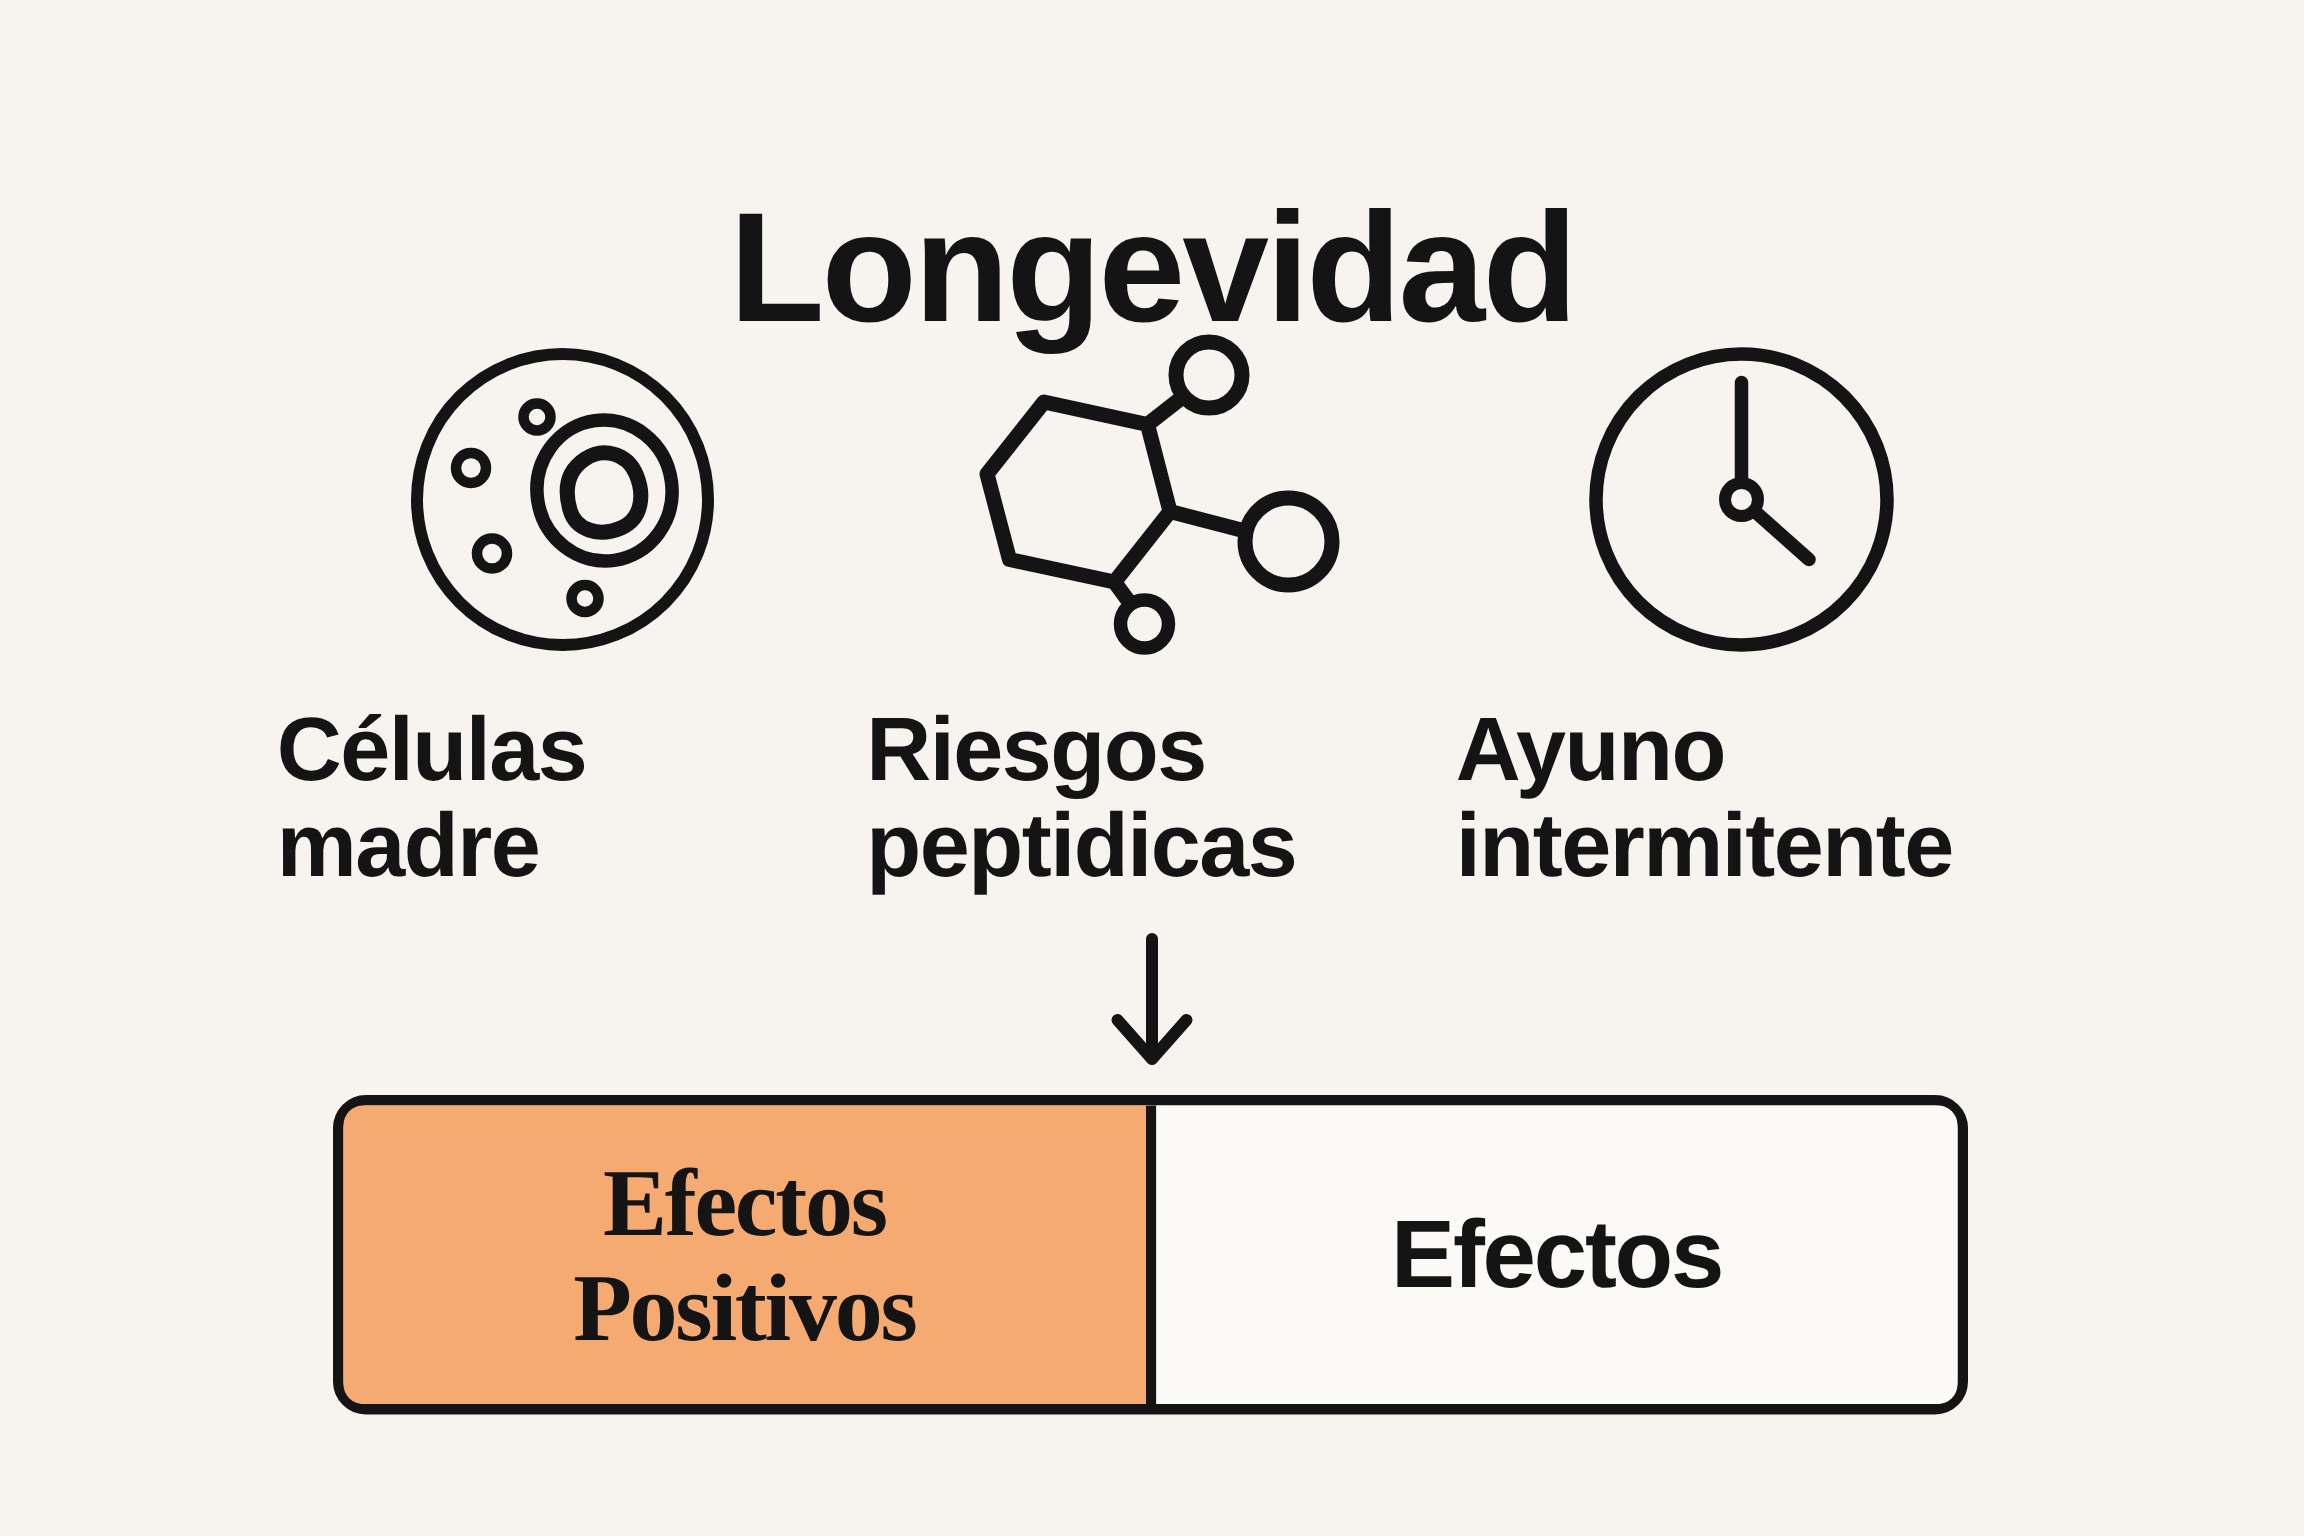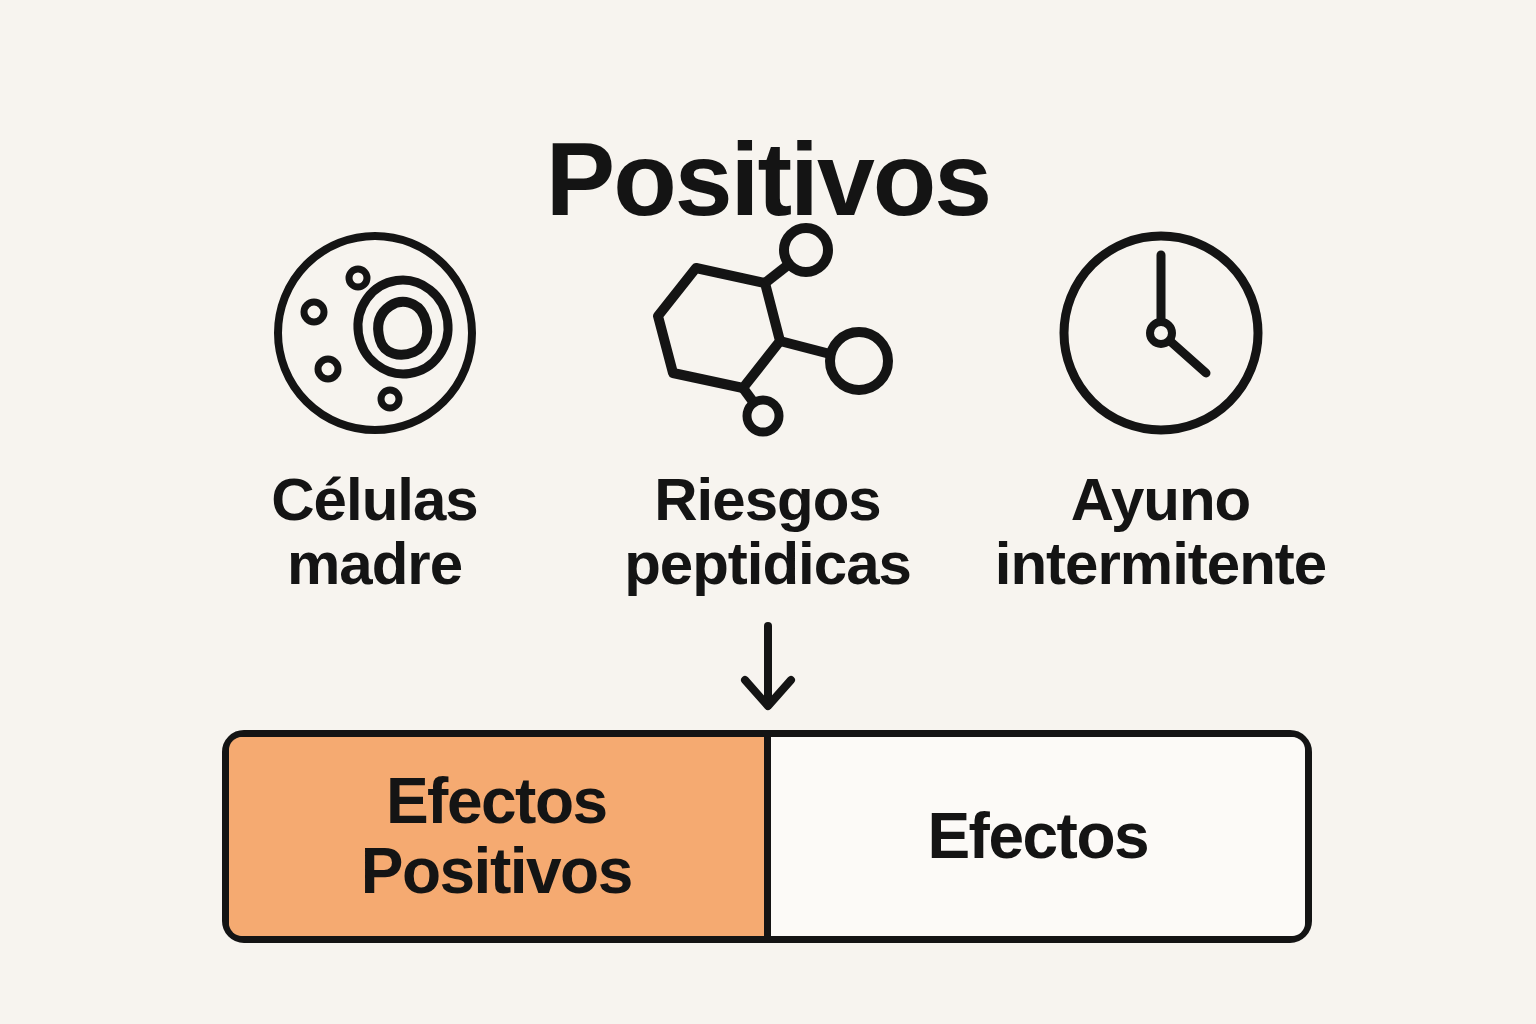--- a/index.html
+++ b/index.html
@@ -31,21 +31,20 @@
   .pillar{
     width:393px;
     display:flex;flex-direction:column;align-items:center;
   }
   .icon-wrap{
     height:222px;
     display:flex;align-items:center;justify-content:center;
   }
   .pillar-label{
     margin-top:24px;
-    text-align:center;
     font-size:60px;
     font-weight:bold;
     letter-spacing:-1px;
     line-height:1.07;
     max-width:380px;
   }
 
   .arrow-wrap{
     position:absolute;
     top:620px;left:735px;
@@ -68,36 +67,37 @@
     text-align:center;
     font-size:64px;
     font-weight:bold;
     letter-spacing:-1.5px;
     line-height:1.08;
   }
   .outcome-positive{
     background:#F5AA71;
     border-right:7px solid #141414;
     border-radius:13px 0 0 13px;
+    font-family:Liberation Serif, serif;
   }
   .outcome-positive .outcome-label{max-width:330px;}
   .outcome-risks{
     background:#FCFAF7;
     border-radius:0 13px 13px 0;
   }
 
   svg{display:block;}
   .stroke{fill:none;stroke:#141414;}
 </style>
 </head>
 <body>
 
 <div class="canvas">
 
-  <h1 class="title">Positivos</h1>
+  <h1 class="title">Longevidad</h1>
 
   <div class="pillars">
 
     <div class="pillar">
       <div class="icon-wrap">
         <svg width="210" height="210" viewBox="0 0 210 210">
           <circle class="stroke" cx="105" cy="105" r="97" stroke-width="8"></circle>
           <ellipse class="stroke" cx="133" cy="99" rx="45" ry="47" stroke-width="9" transform="rotate(-8 133 99)"></ellipse>
           <path class="stroke" d="M 120 78 C 132 70 148 74 154 88 C 160 102 158 118 144 124 C 130 130 114 126 110 112 C 106 98 108 86 120 78 Z" stroke-width="10"></path>
           <circle class="stroke" cx="88" cy="50" r="9" stroke-width="7"></circle>

